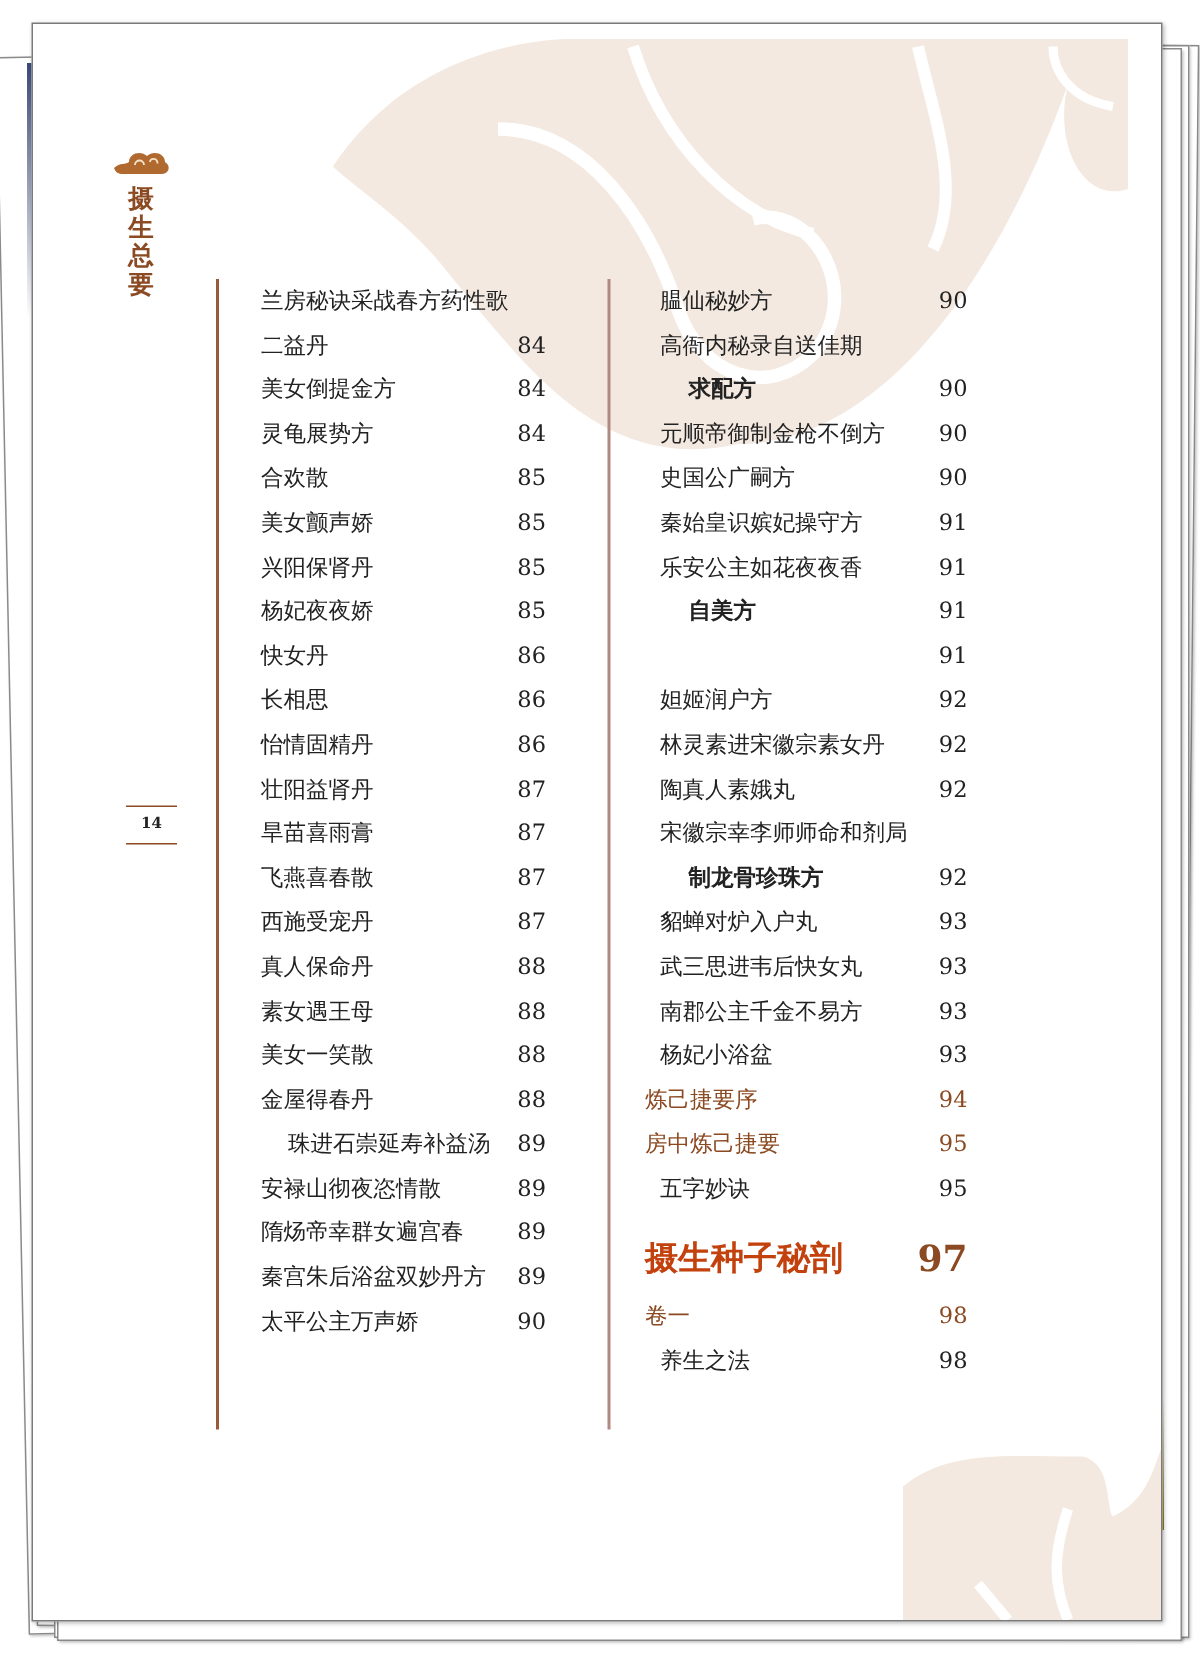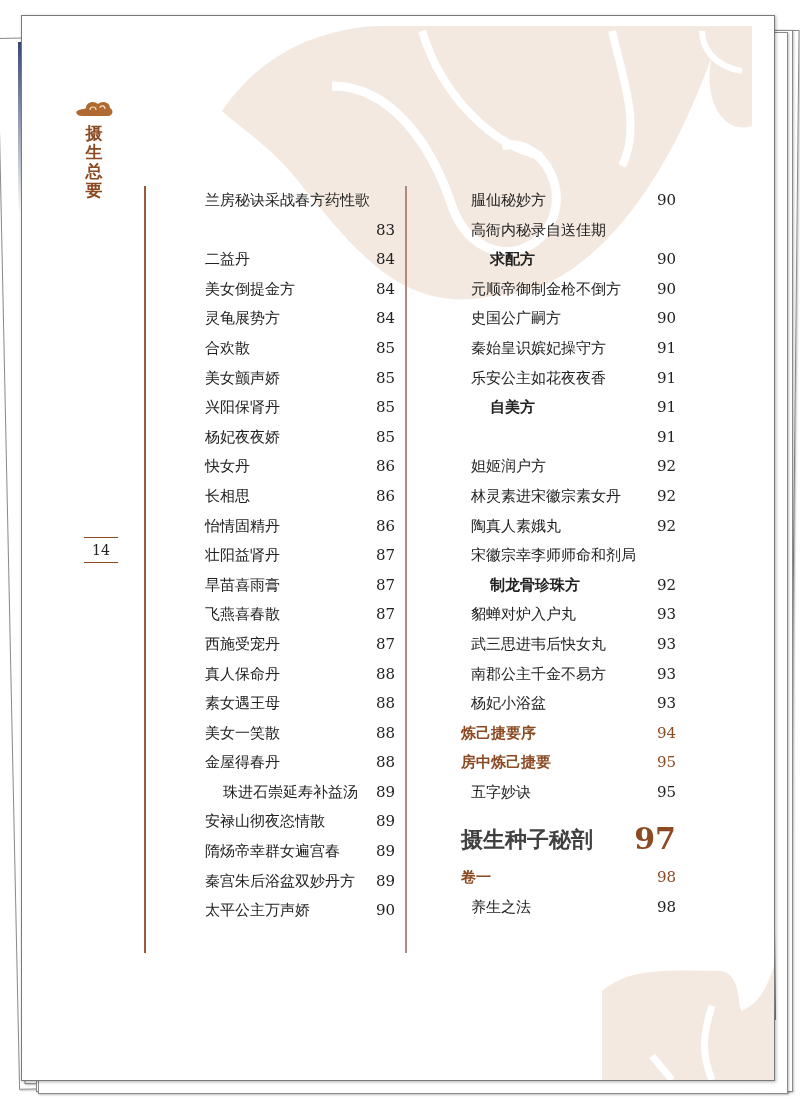--- a/index.html
+++ b/index.html
@@ -31,47 +31,47 @@
     .logo-cloud { position: absolute; left: 52px; top: 82px; width: 40px; height: 22px; }
     .side-title {
       position: absolute; left: 60px; top: 108px; width: 24px;
       color: #8b4a22; font-weight: bold; font-size: 17px; line-height: 19px;
       text-align: center;
     }
     .side-title span { display: block; }
 
     .page-no {
       position: absolute; left: 62px; top: 521px; width: 34px; text-align: center;
-      font-size: 14px; color: #222; line-height: 20px;
+      font-size: 10px; color: #222; line-height: 20px;
       border-top: 1px solid #8b4a22; border-bottom: 1px solid #8b4a22;
       padding: 2px 0;
+      font-weight: bold;
     }
 
     .col {
       position: absolute; top: 170px;
       border-left: 2px solid #9a5a3a;
-      padding-left: 31px;
     }
     .col-left { left: 122px; width: 218px; height: 767px; }
     .col-right { left: 383px; width: 238px; height: 767px; border-left-color: #b08a80; }
 
     .entry {
       position: relative; height: 29.6px; line-height: 29.6px;
       font-size: 15px; color: #222;
     }
     .entry .t { position: absolute; left: 28px; white-space: nowrap; }
     .entry .t.indent { left: 46px; }
     .entry .p { position: absolute; right: 0; }
     .col-right .entry .t { left: 33px; }
     .col-right .entry .t.indent { left: 52px; font-weight: bold; }
-    .col-right .entry .t.section { left: 23px; color: #8b4a22; font-weight: bold; }
+    .col-right .entry .t.section { left: 23px; color: #8b4a22; font-weight: normal; }
     .col-right .entry .p.section { color: #8b4a22; }
     .entry.big { height: 48px; line-height: 48px; font-size: 22px; margin-top: 8px; }
-    .entry.big .t { left: 23px; color: #404040; font-weight: bold; }
-    .entry.big .p { color: #8b4a22; font-weight: bold; font-size: 30px; }
+    .entry.big .t { left: 23px; color: #c2410c; font-weight: bold; }
+    .entry.big .p { color: #8b4a22; font-weight: bold; font-size: 24px; }
   </style>
 </head>
 <body>
 
 <div class="sheet sheet-back1"></div>
 <div class="blue-edge"></div>
 <div class="sheet sheet-back2"></div>
 <div class="sheet sheet-back3"></div>
 <div class="sheet sheet-back4"></div>
 <div class="olive-edge"></div>
@@ -101,24 +101,20 @@
   </div>
 
   <div class="page-no">14</div>
 
   <div class="col col-left" id="col-left">
       <div class="entry">
         <span class="t">兰房秘诀采战春方药性歌</span>
         <span class="p"></span>
       </div>
       <div class="entry">
-        <span class="t"></span>
-        <span class="p">83</span>
-      </div>
-      <div class="entry">
         <span class="t">二益丹</span>
         <span class="p">84</span>
       </div>
       <div class="entry">
         <span class="t">美女倒提金方</span>
         <span class="p">84</span>
       </div>
       <div class="entry">
         <span class="t">灵龟展势方</span>
         <span class="p">84</span>

